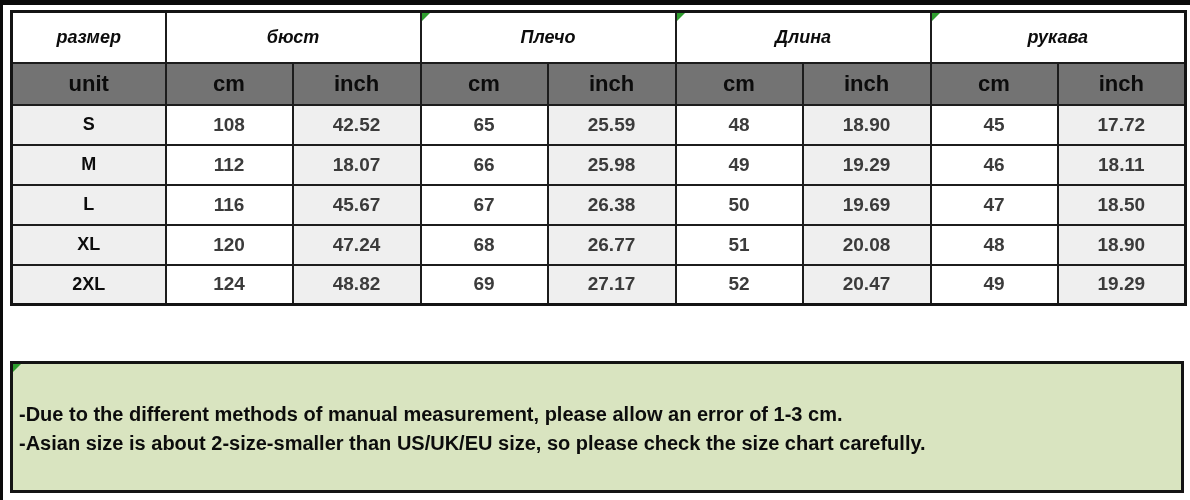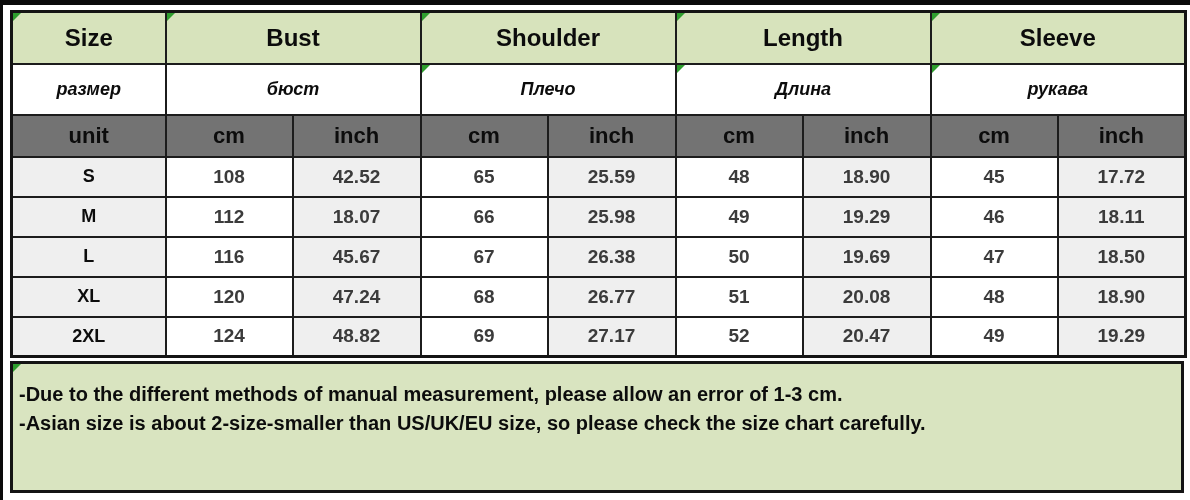--- a/index.html
+++ b/index.html
@@ -63,21 +63,21 @@
     border-top: 8px solid #2e9e2e;
     border-right: 8px solid transparent;
   }
   .notes-block {
     position: absolute;
     left: 10px; top: 361px;
     width: 1174px; height: 132px;
     box-sizing: border-box;
     background: #d9e4c0;
     border: 3px solid #141414;
-    padding: 16px 10px 0 6px;
+    padding: 36px 10px 0 6px;
   }
   .notes-block .note-line {
     font-weight: bold;
     font-size: 20px;
     line-height: 29px;
     color: #0c0c0c;
     white-space: nowrap;
   }
 </style>
 </head>
@@ -93,27 +93,20 @@
       <col style="width:127px">
         <col style="width:128px">
       <col style="width:127px">
         <col style="width:128px">
       <col style="width:127px">
         <col style="width:128px">
       <col style="width:127px">
         <col style="width:128px">
     </colgroup>
     <tbody>
-      <tr class="r-en">
-        <td class="green t-en"><span class="tri"></span><span>Size</span></td>
-        <td class="green t-en" colspan="2"><span class="tri"></span><span>Bust</span></td>
-        <td class="green t-en" colspan="2"><span class="tri"></span><span>Shoulder</span></td>
-        <td class="green t-en" colspan="2"><span class="tri"></span><span>Length</span></td>
-        <td class="green t-en" colspan="2"><span class="tri"></span><span>Sleeve</span></td>
-      </tr>
       <tr class="r-ru">
         <td class="white t-ru"><span>размер</span></td>
         <td class="white t-ru" colspan="2"><span>бюст</span></td>
         <td class="white t-ru" colspan="2"><span class="tri"></span><span>Плечо</span></td>
         <td class="white t-ru" colspan="2"><span class="tri"></span><span>Длина</span></td>
         <td class="white t-ru" colspan="2"><span class="tri"></span><span>рукава</span></td>
       </tr>
       <tr class="r-unit">
         <td class="blue t-unit"><span>unit</span></td>
         <td class="blue t-unit">cm</td>

